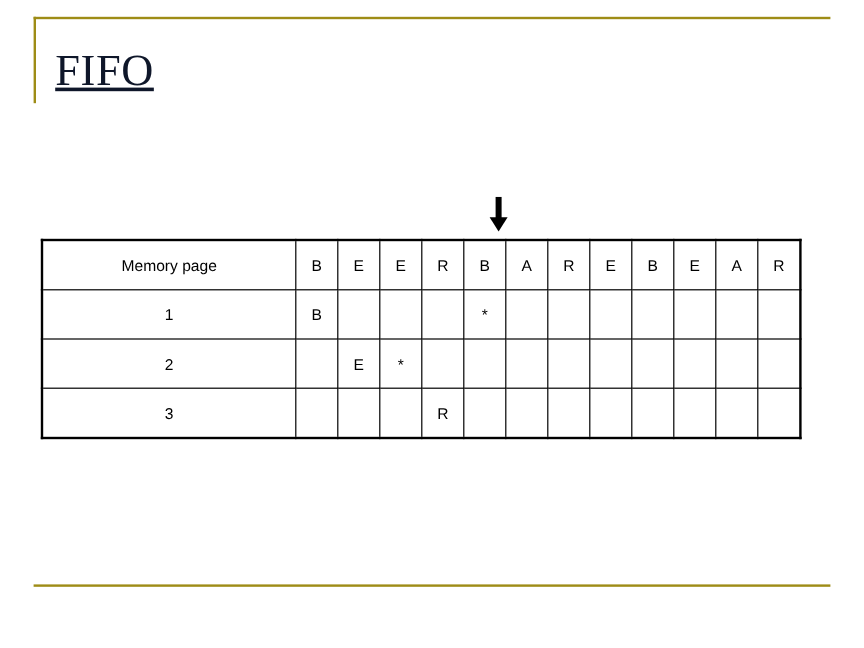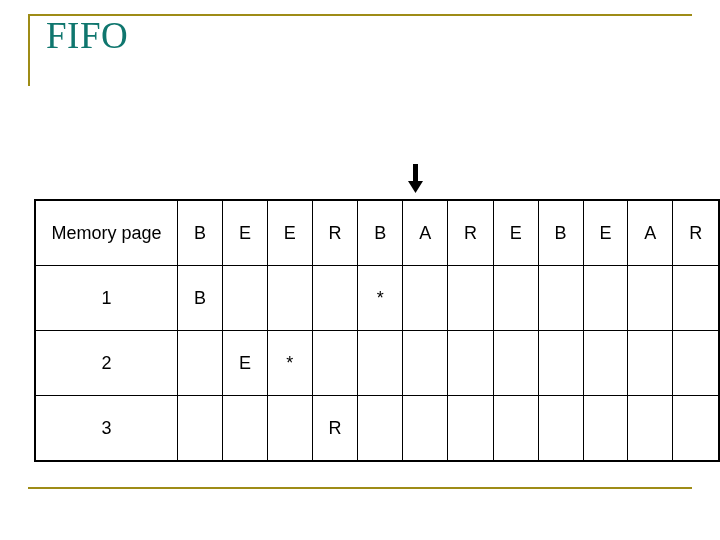--- a/index.html
+++ b/index.html
@@ -38,26 +38,27 @@
     top: 487px;
     width: 664px;
     height: 2px;
     background: #9e8c16;
   }
 
   
   .slide-title {
     position: absolute;
     left: 46px;
-    top: 16px;
+    top: 40px;
     font-family: "Liberation Serif", serif;
     font-size: 37px;
-    color: #0f766e;
+    color: #0f172a;
     letter-spacing: 0.5px;
     line-height: 1.1;
+    text-decoration: underline;
   }
 
   
   .arrow {
     position: absolute;
     left: 404px;
     top: 164px;
     width: 24px;
     height: 30px;
   }
@@ -70,23 +71,23 @@
   }
   table.fifo {
     border-collapse: collapse;
     table-layout: fixed;
   }
   table.fifo td {
     border: 1px solid #000000;
     height: 40px;
     text-align: center;
     vertical-align: middle;
-    font-size: 18px;
+    font-size: 13px;
     color: #000000;
-    padding: 12px;
+    padding: 0;
     margin-left: 43px;
   }
   td.label-cell {
     width: 210px;
     font-size: 19px;
   }
   td.seq-cell,
   td.grid-cell {
     width: 34px;
   }

